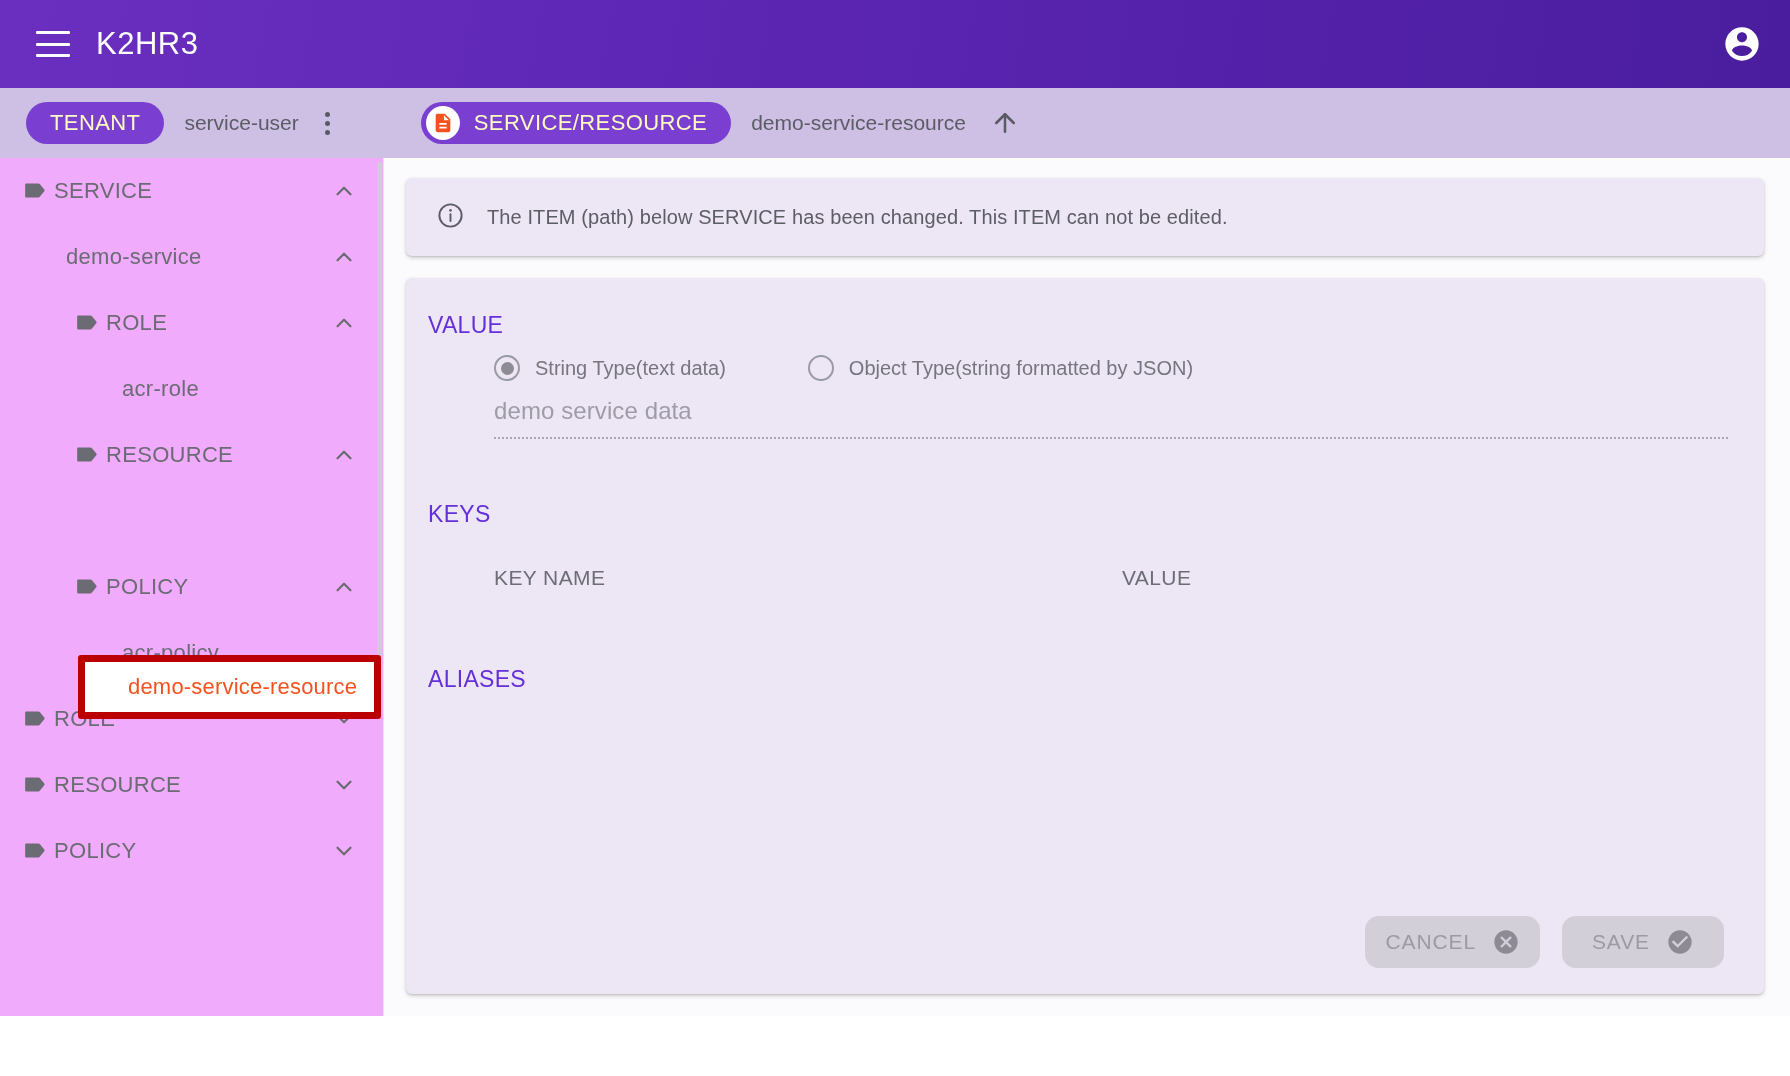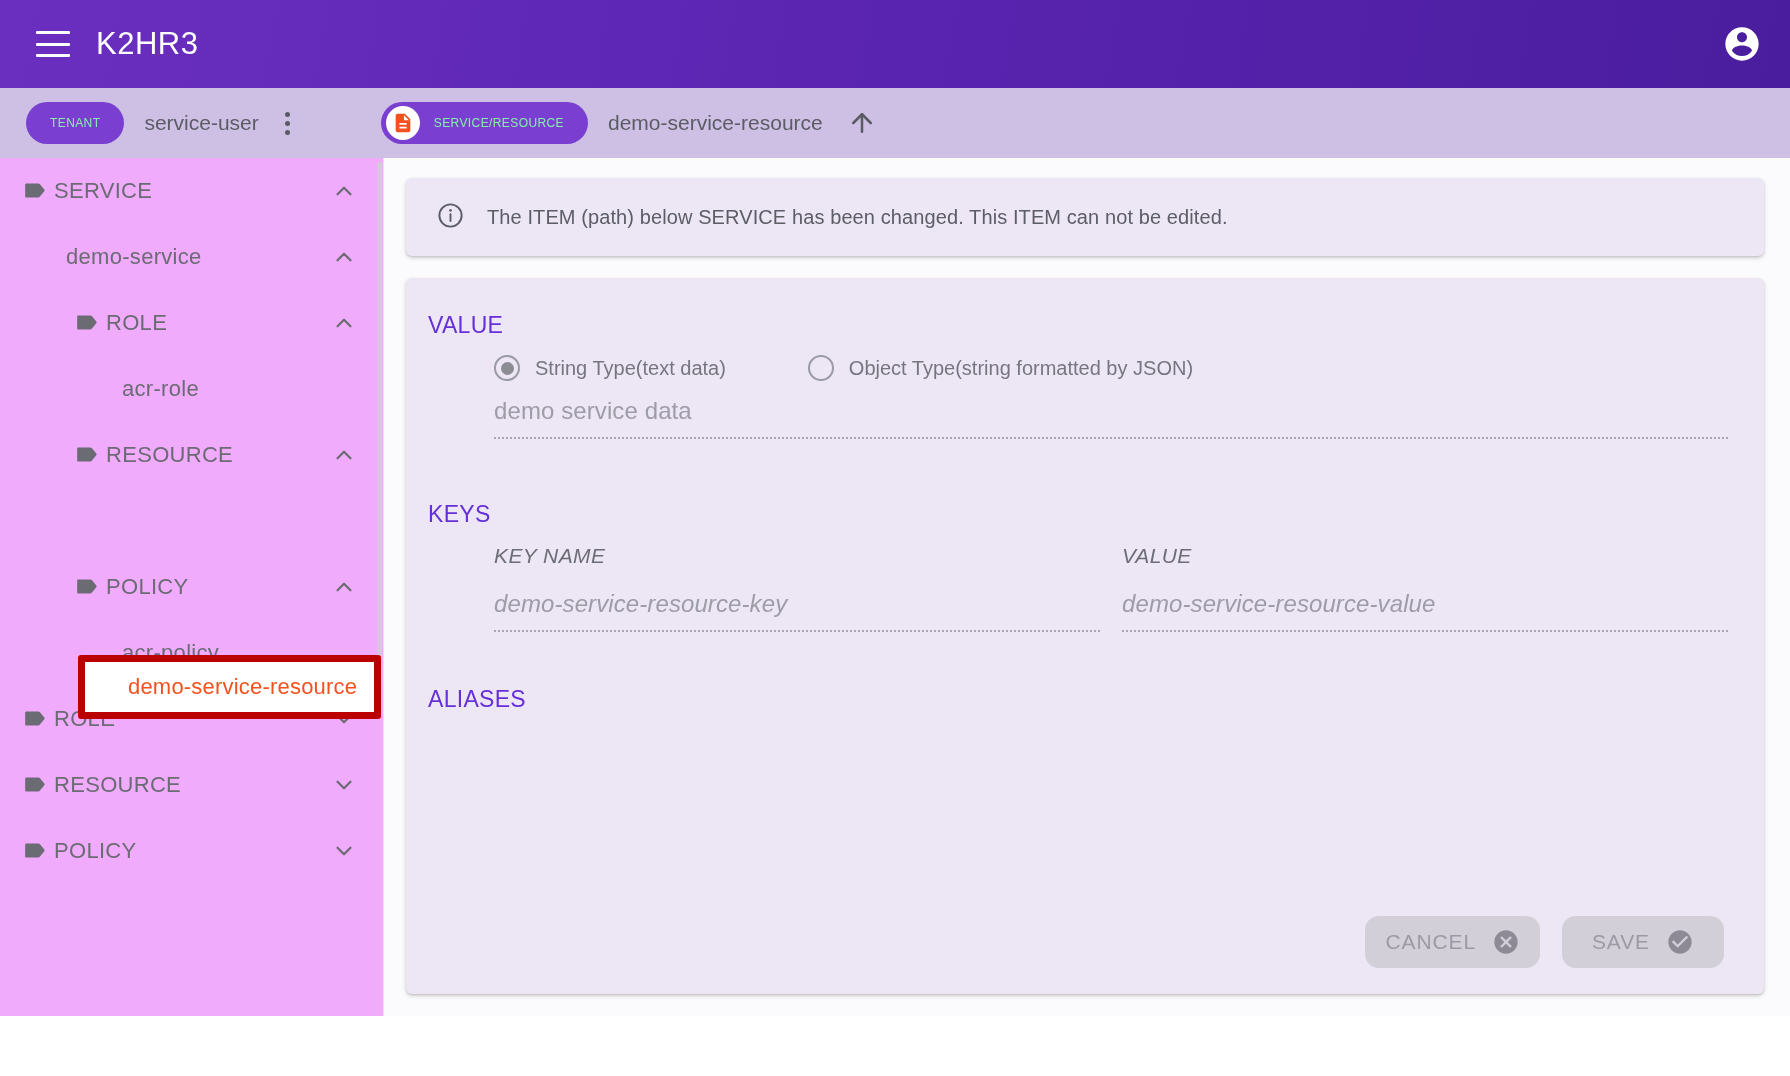--- a/index.html
+++ b/index.html
@@ -31,23 +31,23 @@
     height: 70px; flex: 0 0 70px;
     background: #cdc0e4;
     display: flex; align-items: center;
     padding: 0 24px 0 26px;
     position: relative; z-index: 4;
   }
   .chip {
     display: inline-flex; align-items: center;
     height: 42px;
     background: #7a3fd0;
-    color: #86efac;
+    color: #fef9c3;
     border-radius: 21px;
-    font-size: 12px; font-weight: 500; letter-spacing: .4px;
+    font-size: 22px; font-weight: 500; letter-spacing: .4px;
     padding: 0 24px;
     cursor: pointer;
     white-space: nowrap;
   }
   .chip.with-avatar { padding-left: 5px; }
   .chip-avatar {
     width: 34px; height: 34px; border-radius: 50%;
     background: #fff;
     display: inline-flex; align-items: center; justify-content: center;
     margin-right: 14px; flex: 0 0 auto;
@@ -159,21 +159,21 @@
 
   .field {
     padding-left: 66px; margin-bottom: 10px;
   }
   .field-input {
     font-size: 24px; color: #9e9ca6;
     padding-bottom: 12px;
     border-bottom: 2px dotted #a9a6b3;
     letter-spacing: .1px;
   }
-  .keys-block { padding-left: 66px; margin-top: 0; font-style: italic; }
+  .keys-block { padding-left: 66px; margin-top: 22px; }
   .keys-grid { display: flex; gap: 22px; }
   .key-col { flex: 1 1 0; min-width: 0; }
   .col-head { font-size: 21px; color: #6d6d76; letter-spacing: .4px; margin-bottom: 22px; }
   .spacer-flex { flex: 1 1 auto; }
 
   .btn-row { display: flex; justify-content: flex-end; gap: 22px; padding-right: 4px; }
   .btn {
     height: 52px; min-width: 162px;
     display: inline-flex; align-items: center; justify-content: center;
     background: #d2cfd9;
@@ -401,30 +401,20 @@
 
         <div class="keys-block">
           <div class="keys-grid">
             <div class="key-col">
               <div class="col-head">KEY NAME</div>
             </div>
             <div class="key-col">
               <div class="col-head">VALUE</div>
             </div>
           </div>
-          <div id="key-rows">
-              <div class="keys-grid">
-                <div class="key-col">
-                  <div class="field-input">demo-service-resource-key</div>
-                </div>
-                <div class="key-col">
-                  <div class="field-input">demo-service-resource-value</div>
-                </div>
-              </div>
-            </div>
         </div>
 
         <div class="section-title" style="margin-top:54px;">ALIASES</div>
 
         <div class="spacer-flex"></div>
 
         <div class="btn-row">
           <button class="btn">
             <span>CANCEL</span>
             <span class="btn-ico">

